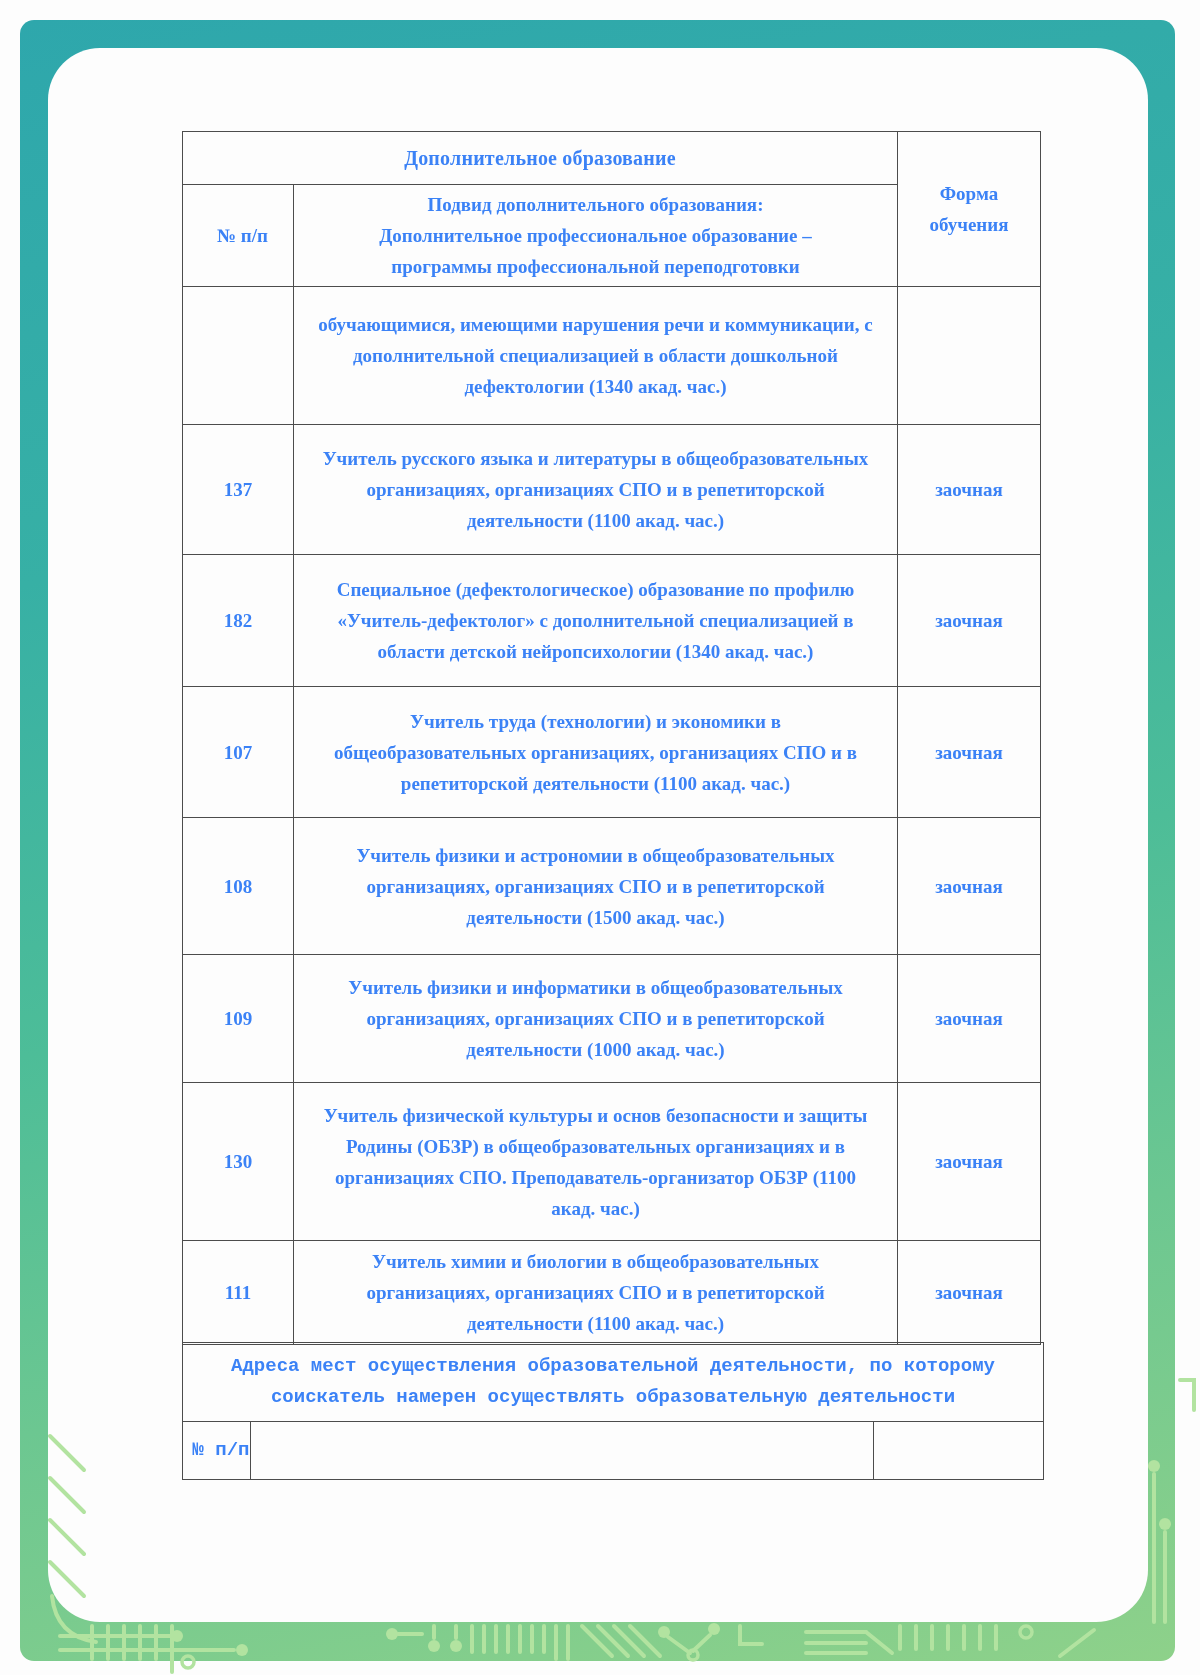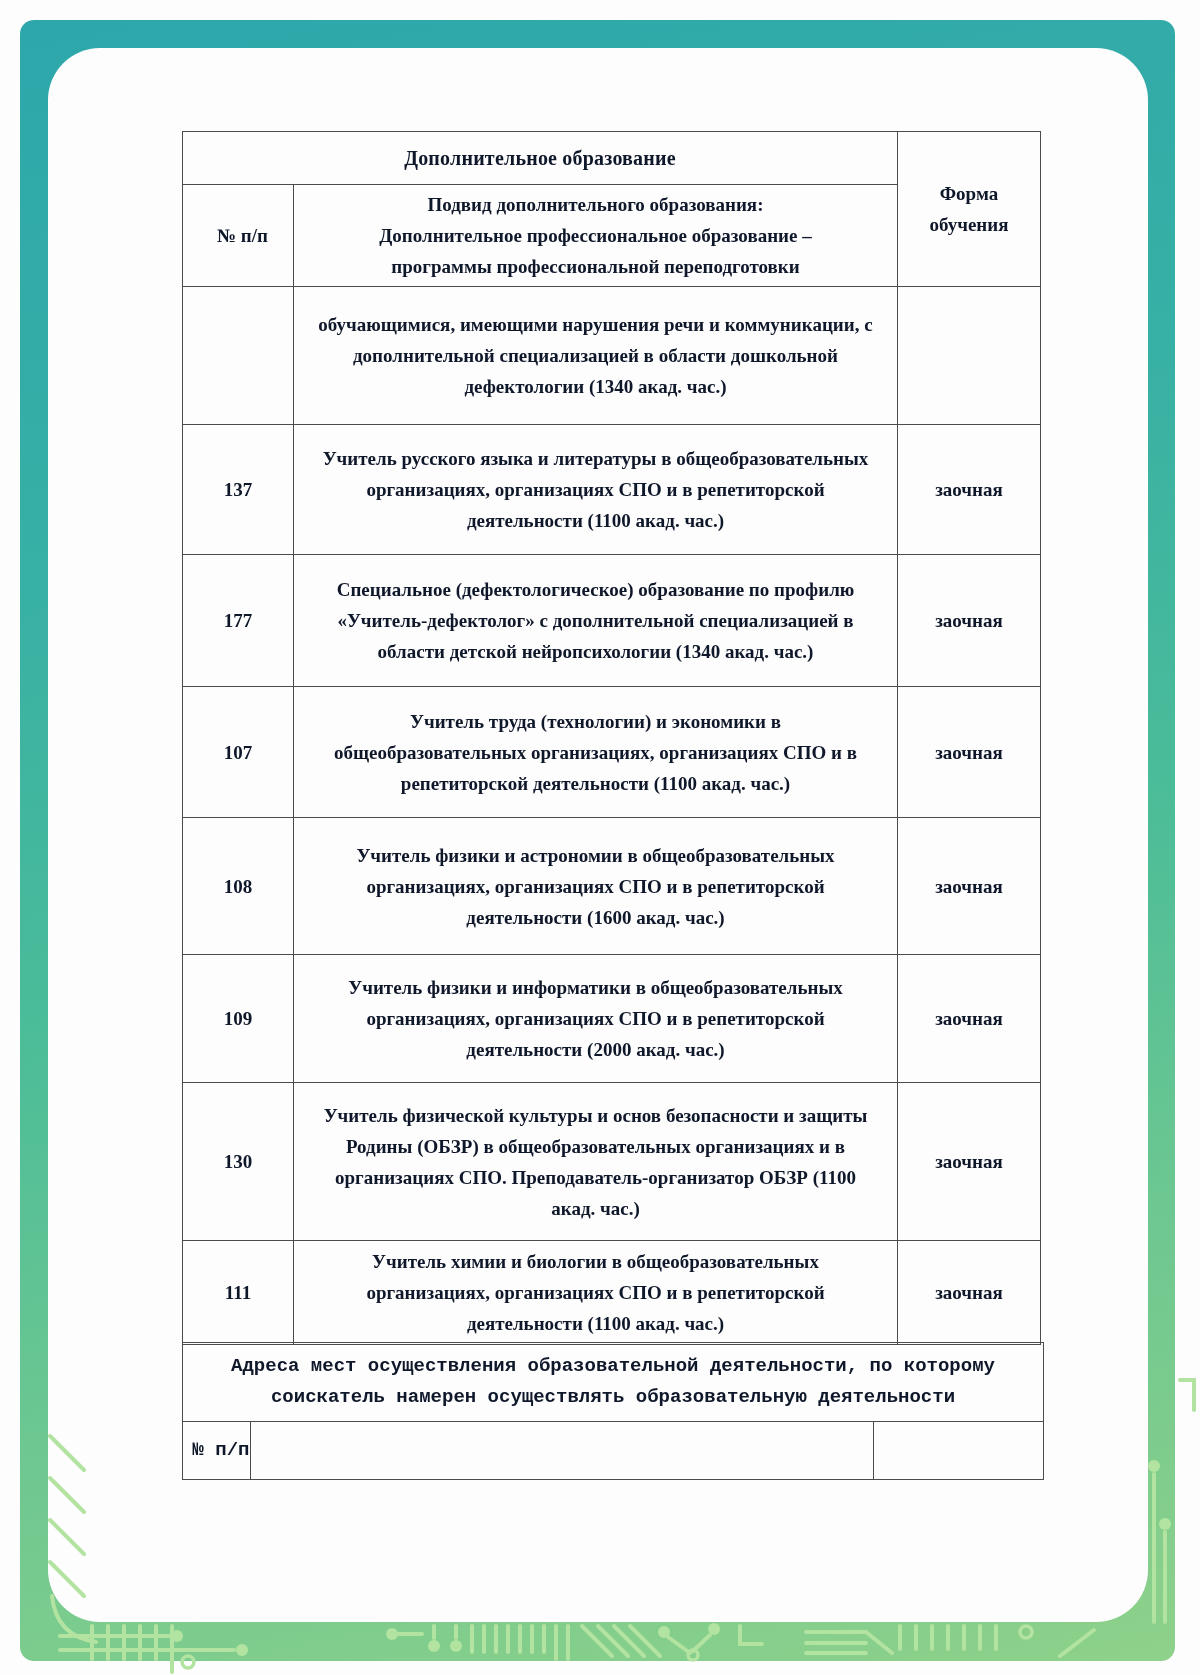--- a/index.html
+++ b/index.html
@@ -1,20 +1,20 @@
 <!DOCTYPE html>
 <html><head>
 <meta charset="utf-8">
 <style>
   html,body { margin:0; padding:0; background:#e9e9e9; }
   .page {
     position:relative; width:1200px; height:1675px;
     background:#fdfdfd; overflow:hidden;
     font-family:"Liberation Serif","DejaVu Serif",serif;
-    color:#0f172a;
+    color:#3b82f6;
   }
   
   .frame {
     position:absolute; left:20px; top:20px; width:1155px; height:1641px;
     border-radius:14px;
     background:linear-gradient(168deg,#2ea7ac 0%,#37b0a5 30%,#4dbd98 55%,#6cc791 75%,#8ed18a 100%);
   }
   .frame-inner {
     position:absolute; left:28px; top:28px; width:1100px; height:1574px;
     background:#fdfdfd; border-radius:52px;
@@ -159,37 +159,37 @@
       <td></td>
       <td class="program">обучающимися, имеющими нарушения речи и коммуникации, с дополнительной специализацией в области дошкольной дефектологии (1340 акад. час.)</td>
       <td></td>
     </tr>
     <tr class="r1">
       <td>137</td>
       <td class="program">Учитель русского языка и литературы в общеобразовательных организациях, организациях СПО и в репетиторской деятельности (1100 акад. час.)</td>
       <td>заочная</td>
     </tr>
     <tr class="r2">
-      <td>177</td>
+      <td>182</td>
       <td class="program">Специальное (дефектологическое) образование по профилю «Учитель-дефектолог» с дополнительной специализацией в области детской нейропсихологии (1340 акад. час.)</td>
       <td>заочная</td>
     </tr>
     <tr class="r3">
       <td>107</td>
       <td class="program">Учитель труда (технологии) и экономики в общеобразовательных организациях, организациях СПО и в репетиторской деятельности (1100 акад. час.)</td>
       <td>заочная</td>
     </tr>
     <tr class="r4">
       <td>108</td>
-      <td class="program">Учитель физики и астрономии в общеобразовательных организациях, организациях СПО и в репетиторской деятельности (1600 акад. час.)</td>
+      <td class="program">Учитель физики и астрономии в общеобразовательных организациях, организациях СПО и в репетиторской деятельности (1500 акад. час.)</td>
       <td>заочная</td>
     </tr>
     <tr class="r5">
       <td>109</td>
-      <td class="program">Учитель физики и информатики в общеобразовательных организациях, организациях СПО и в репетиторской деятельности (2000 акад. час.)</td>
+      <td class="program">Учитель физики и информатики в общеобразовательных организациях, организациях СПО и в репетиторской деятельности (1000 акад. час.)</td>
       <td>заочная</td>
     </tr>
     <tr class="r6">
       <td>130</td>
       <td class="program">Учитель физической культуры и основ безопасности и защиты Родины (ОБЗР) в общеобразовательных организациях и в организациях СПО. Преподаватель-организатор ОБЗР (1100 акад. час.)</td>
       <td>заочная</td>
     </tr>
     <tr class="r7">
       <td>111</td>
       <td class="program">Учитель химии и биологии в общеобразовательных организациях, организациях СПО и в репетиторской деятельности (1100 акад. час.)</td>

